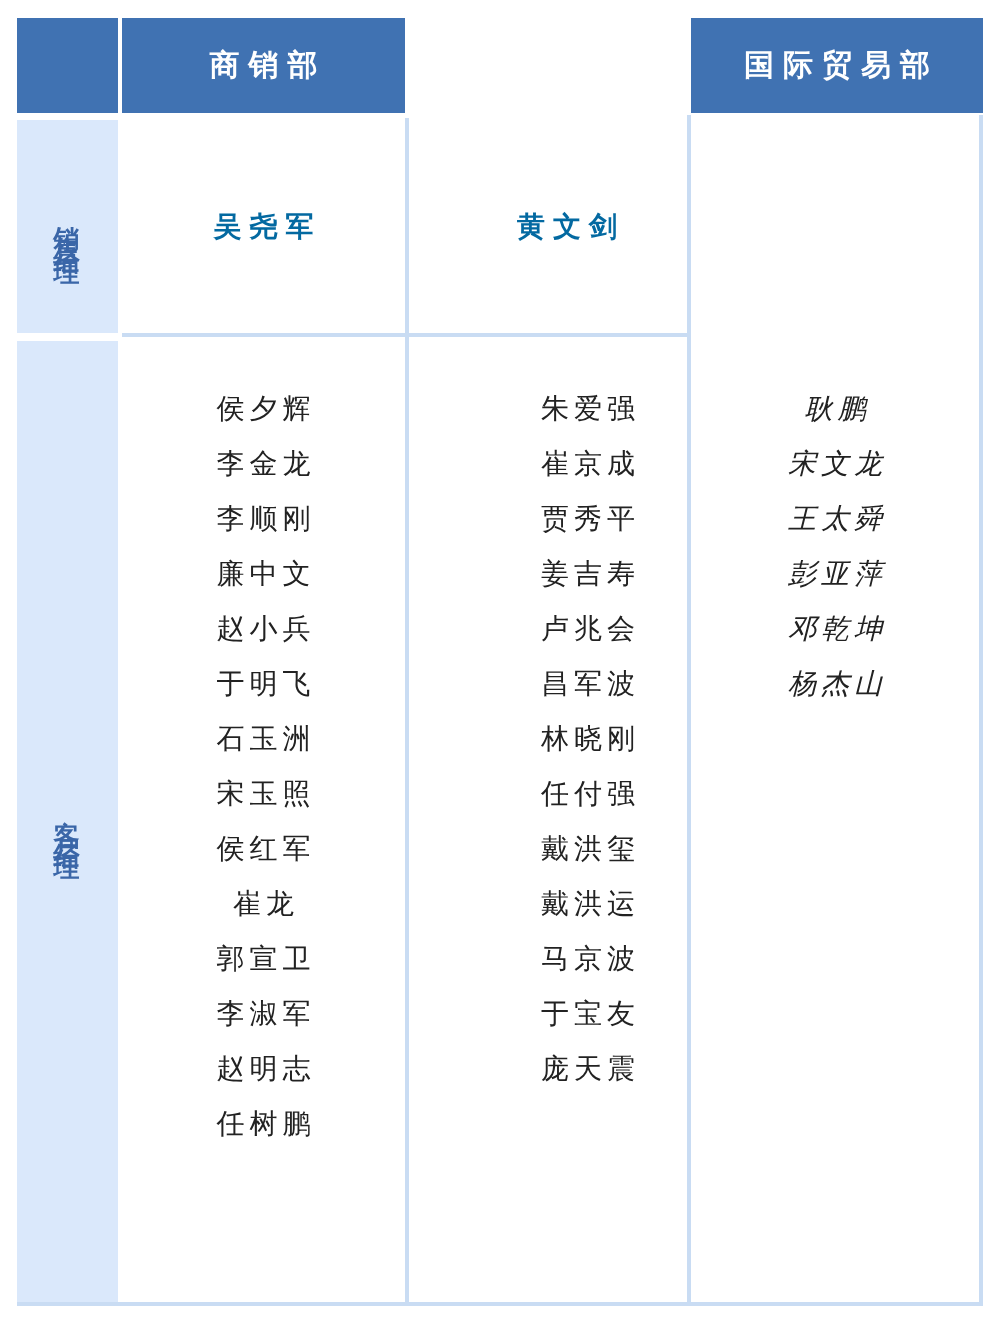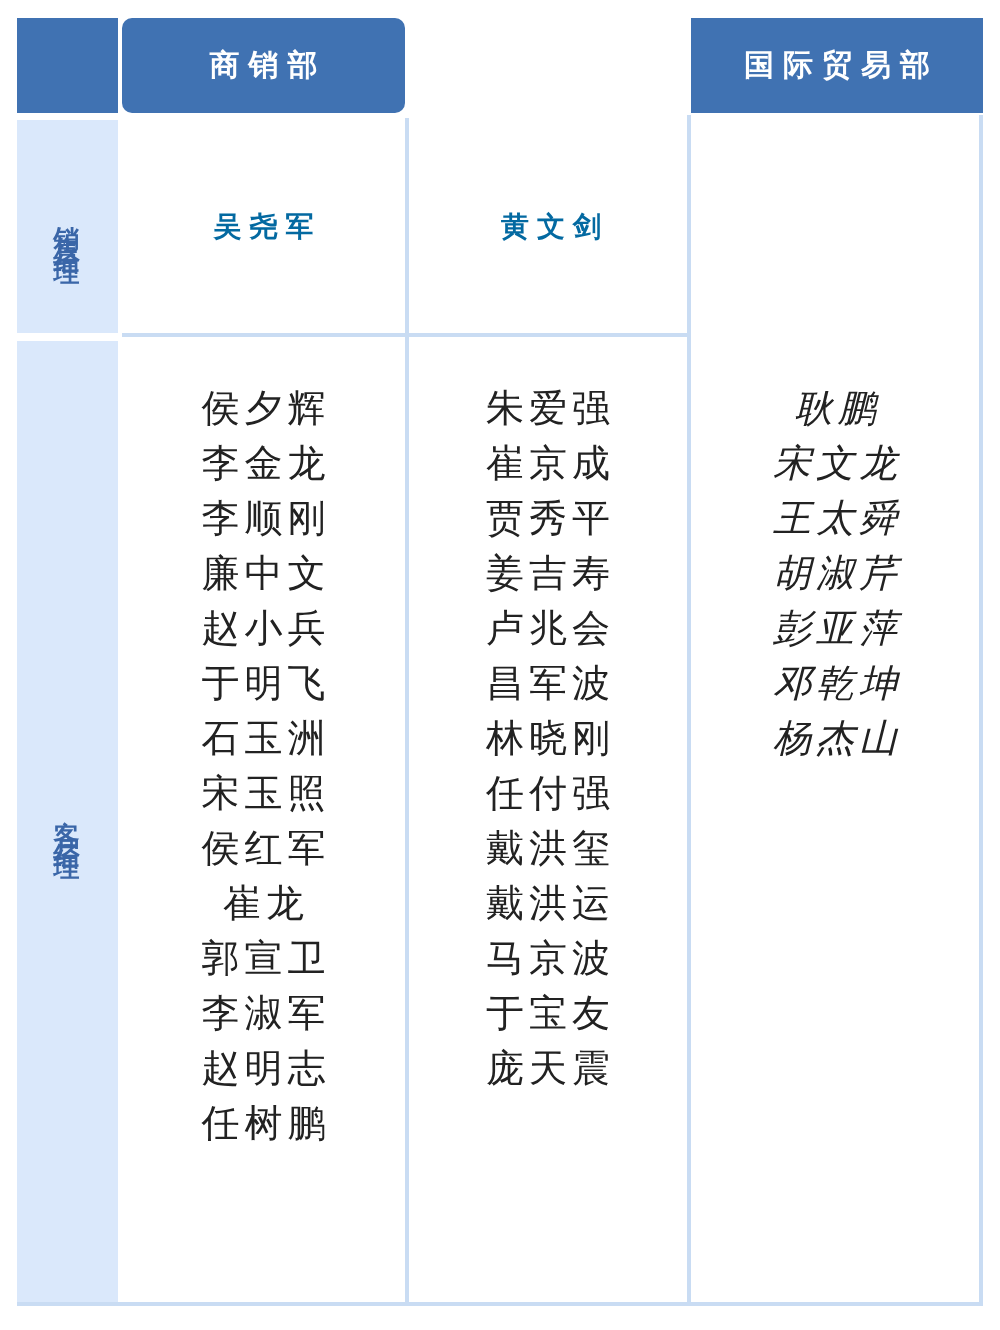--- a/index.html
+++ b/index.html
@@ -21,21 +21,21 @@
     font-weight: bold;
     letter-spacing: 9px;
     text-indent: 9px;
     display: flex;
     align-items: center;
     justify-content: center;
     top: 18px;
     height: 95px;
   }
   .corner  { left: 17px;  width: 101px; }
-  .h1      { left: 122px; width: 283px; border-radius: 10px; }
+  .h1      { left: 122px; width: 283px; }
   .h2      { left: 409px; width: 278px; }
   .h3      { left: 691px; width: 292px; }
 
   
   .rowhead {
     background: #DAE8FB;
     left: 17px;
     width: 101px;
     display: flex;
     align-items: center;
@@ -60,43 +60,43 @@
     display: flex;
     align-items: center;
     justify-content: center;
     color: #0369a1;
     font-size: 28px;
     font-weight: bold;
     letter-spacing: 8px;
     text-indent: 8px;
   }
   .m1 { left: 122px; width: 283px; }
-  .m2 { left: 409px; width: 284px; }
+  .m2 { left: 425px; width: 284px; }
 
   
   .line { position: absolute; background: #C9DCF3; }
   .v1 { left: 405px; top: 118px; width: 4px; height: 1188px; }
   .v2 { left: 687px; top: 115px; width: 4px; height: 1191px; }
   .v3 { left: 979px; top: 115px; width: 4px; height: 1191px; }
   .hdiv   { left: 122px; top: 333px;  width: 565px; height: 4px; }
   .hbottom{ left: 17px;  top: 1302px; width: 966px; height: 4px; }
 
   
   .namelist {
     position: absolute;
     top: 381px;
     text-align: center;
   }
   .l1 { left: 122px; width: 283px; }
-  .l2 { left: 409px; width: 278px; }
+  .l2 { left: 409px; width: 278px; padding-left: 40px; }
   .l3 { left: 691px; width: 288px; font-style: italic; }
   .name {
     height: 55px;
     line-height: 55px;
-    font-size: 38px;
+    font-size: 28px;
     color: #222222;
     letter-spacing: 5px;
     text-indent: 5px;
   }
 </style>
 </head>
 <body>
 
 <div class="canvas">
 
@@ -148,19 +148,18 @@
       <div class="name">戴洪玺</div>
       <div class="name">戴洪运</div>
       <div class="name">马京波</div>
       <div class="name">于宝友</div>
       <div class="name">庞天震</div>
     </div>
   <div class="namelist l3">
       <div class="name">耿鹏</div>
       <div class="name">宋文龙</div>
       <div class="name">王太舜</div>
-      <div class="name">胡淑芹</div>
       <div class="name">彭亚萍</div>
       <div class="name">邓乾坤</div>
       <div class="name">杨杰山</div>
     </div>
 
 </div>
 
 </body></html>

